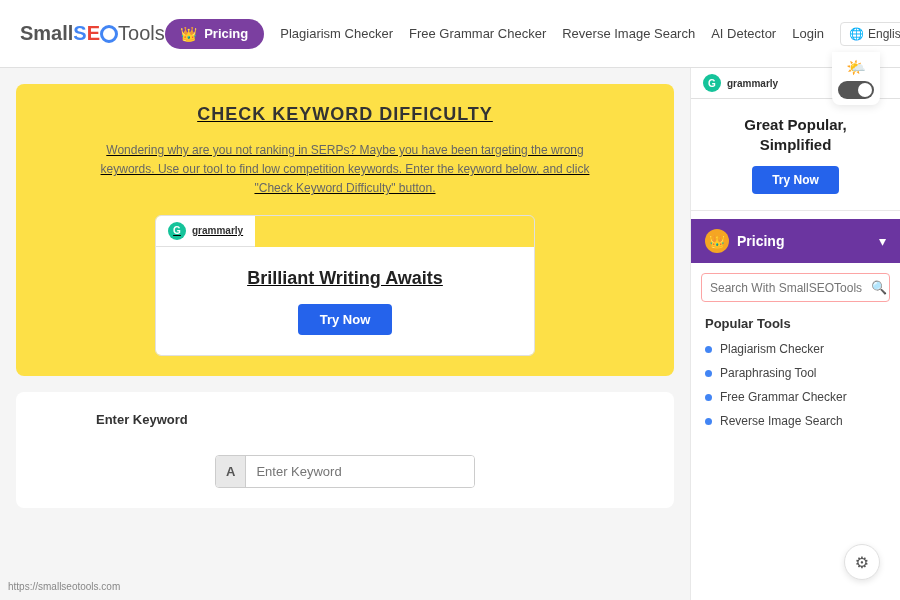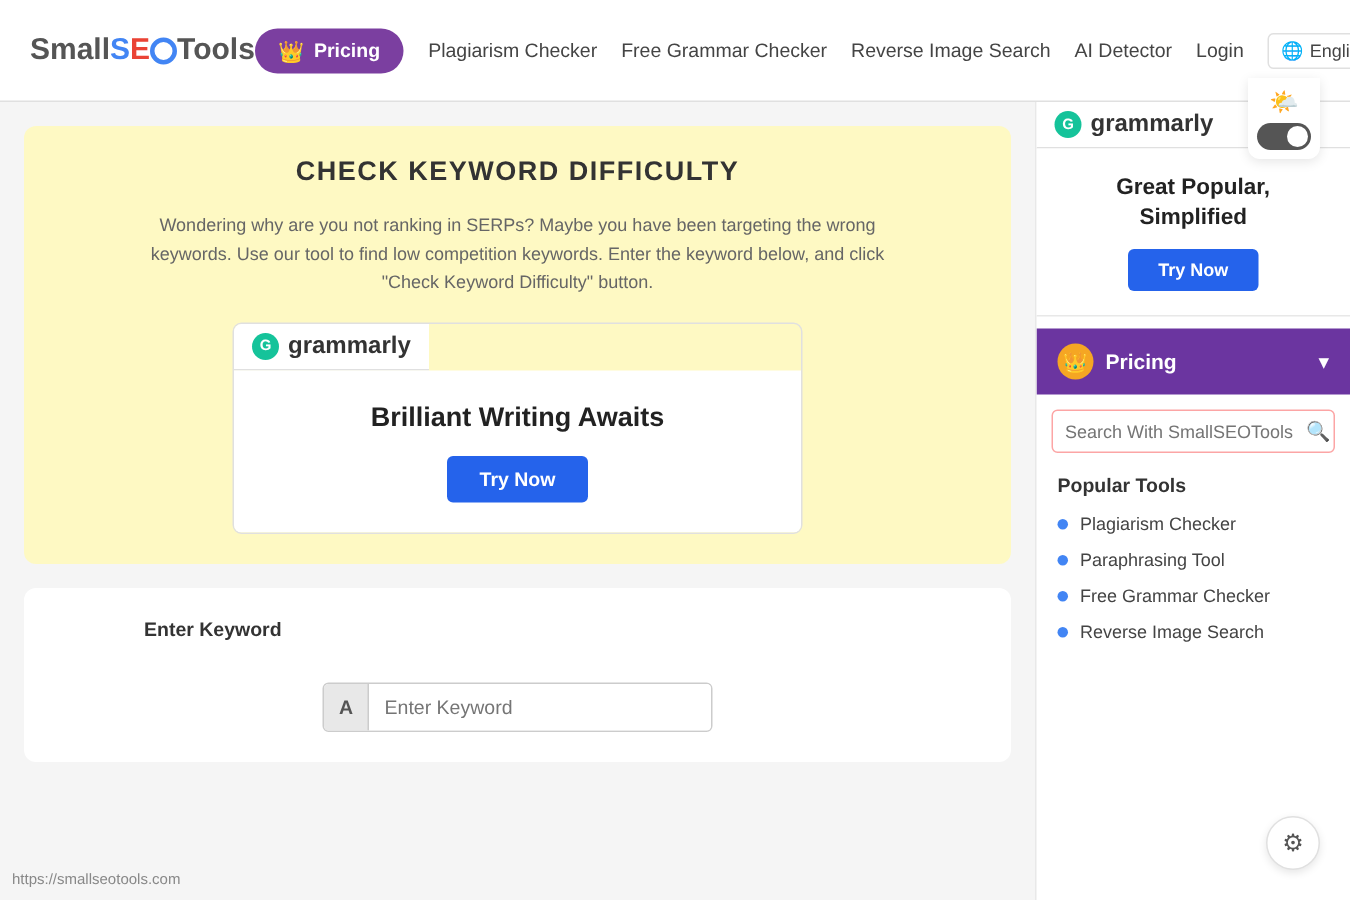--- a/index.html
+++ b/index.html
@@ -107,24 +107,25 @@
     
     .content {
       flex: 1;
       padding: 0;
       background: #f5f5f5;
       overflow: hidden;
     }
 
     
     .white-card {
-      background: #fef9c3;
+      background: #fde047;
       margin: 16px;
       border-radius: 8px;
       padding: 20px;
+      text-decoration: underline;
     }
 
     .page-title {
       text-align: center;
       font-size: 18px;
       font-weight: bold;
       color: #333;
       letter-spacing: 1px;
       margin-bottom: 12px;
       text-transform: uppercase;
@@ -162,21 +163,21 @@
       background: #15c39a;
       border-radius: 50%;
       display: flex;
       align-items: center;
       justify-content: center;
       font-size: 10px;
       color: #fff;
       font-weight: bold;
     }
     .grammarly-tab-text {
-      font-size: 16px;
+      font-size: 10px;
       color: #333;
       font-weight: 600;
     }
     .grammarly-ad-body {
       padding: 20px;
       text-align: center;
       background: #fff;
     }
     .grammarly-ad-title {
       font-size: 18px;
@@ -393,21 +394,21 @@
     .letter-E-red { color: #ea4335; font-weight: 900; }
     .letter-O-blue { 
       color: #4285f4; font-weight: 900;
       width: 18px; height: 18px;
       border: 3px solid #4285f4;
       border-radius: 50%;
       display: inline-flex; align-items: center; justify-content: center;
       font-size: 0;
       background: transparent;
     }
-    .letter-tools { color: #555; font-weight: 700; }
+    .letter-tools { color: #555; font-weight: 400; }
   </style>
 </head>
 <body>
 
 <div class="header">
   <div class="logo">
     <span class="logo-s">Small</span>
       <span class="letter-S-blue">S</span>
       <span class="letter-E-red">E</span>
       <span class="letter-O-blue"></span>

